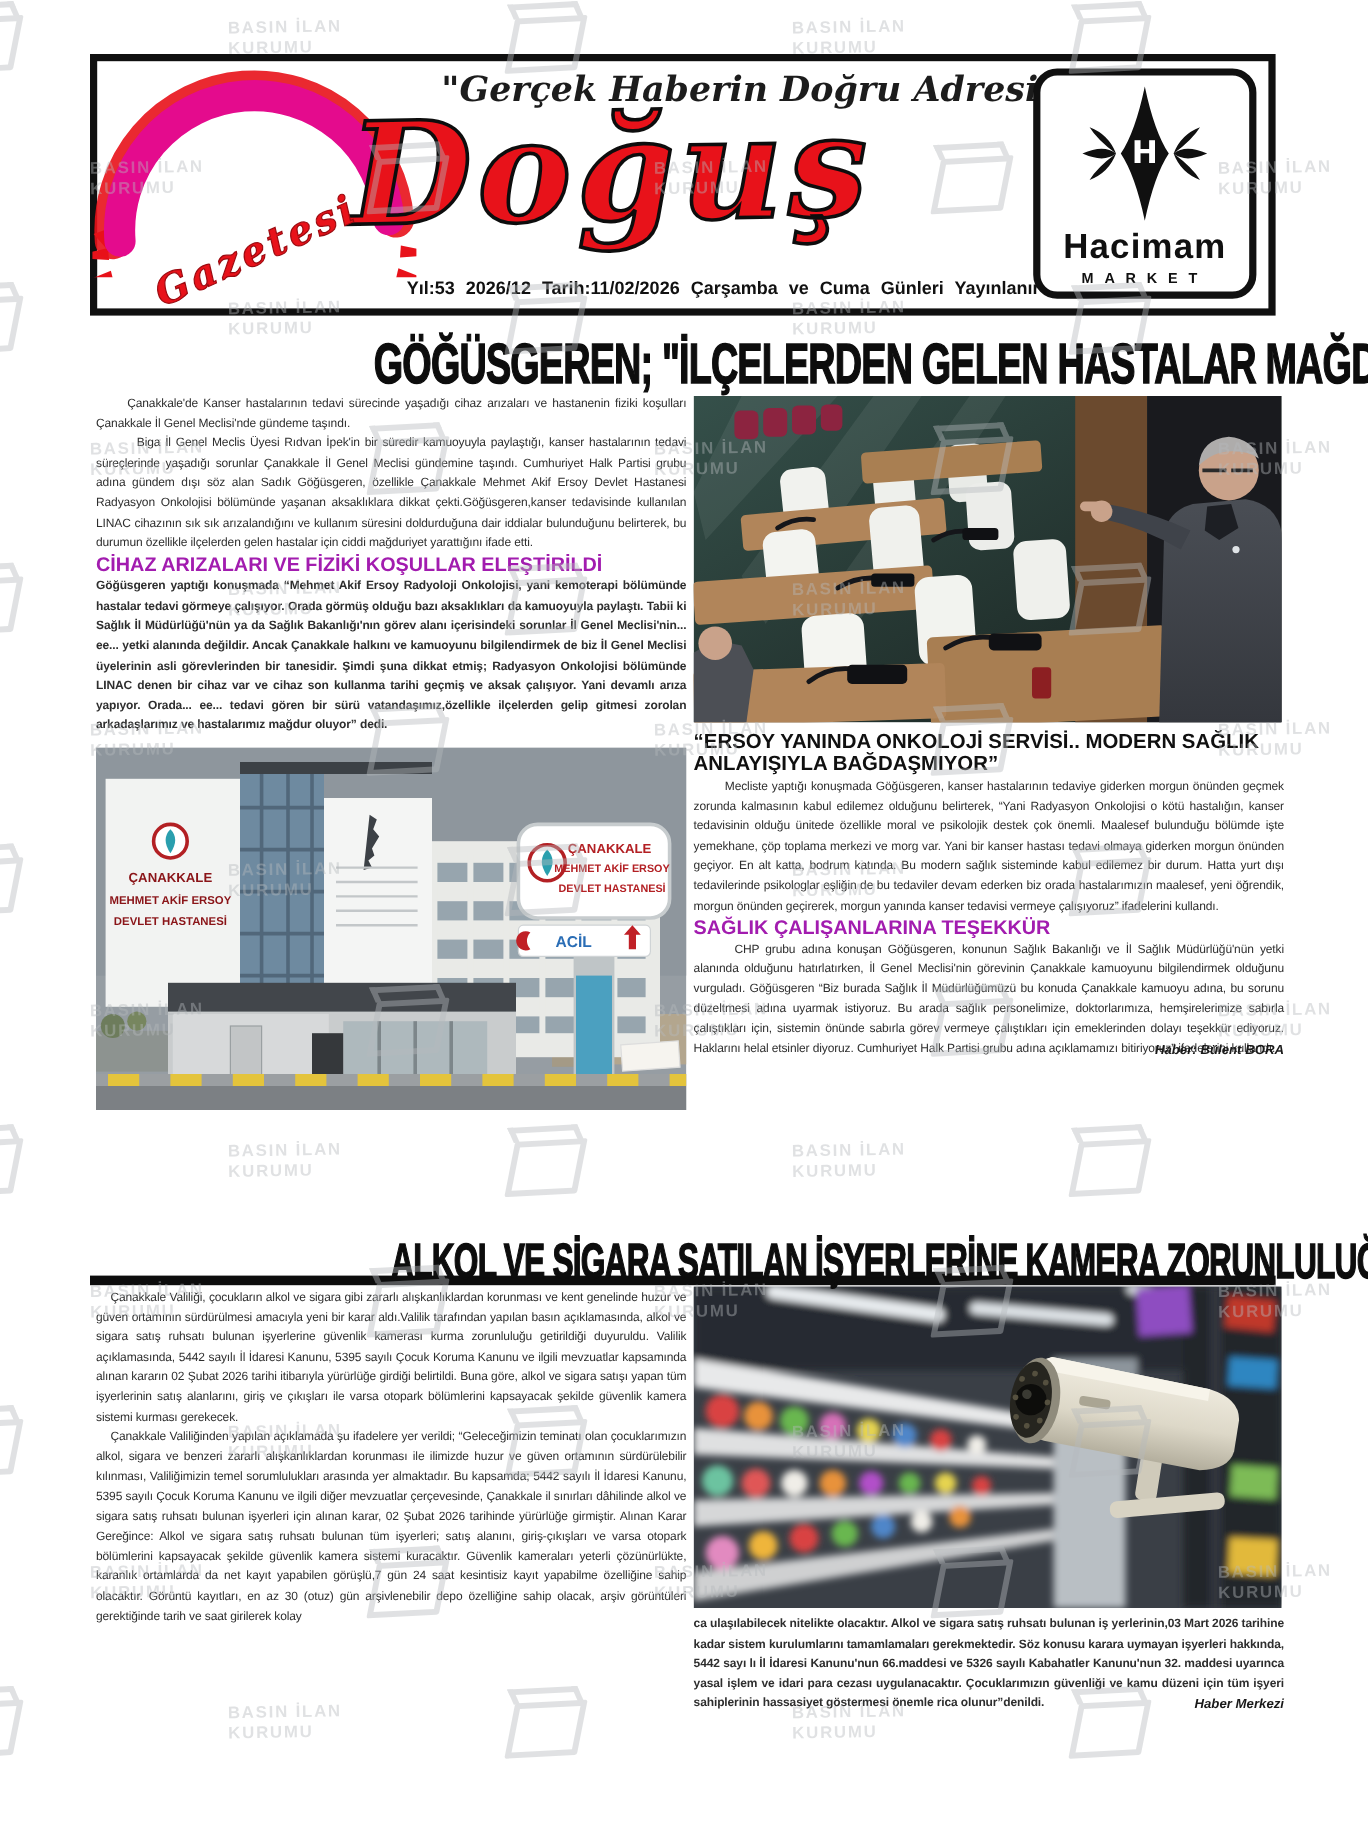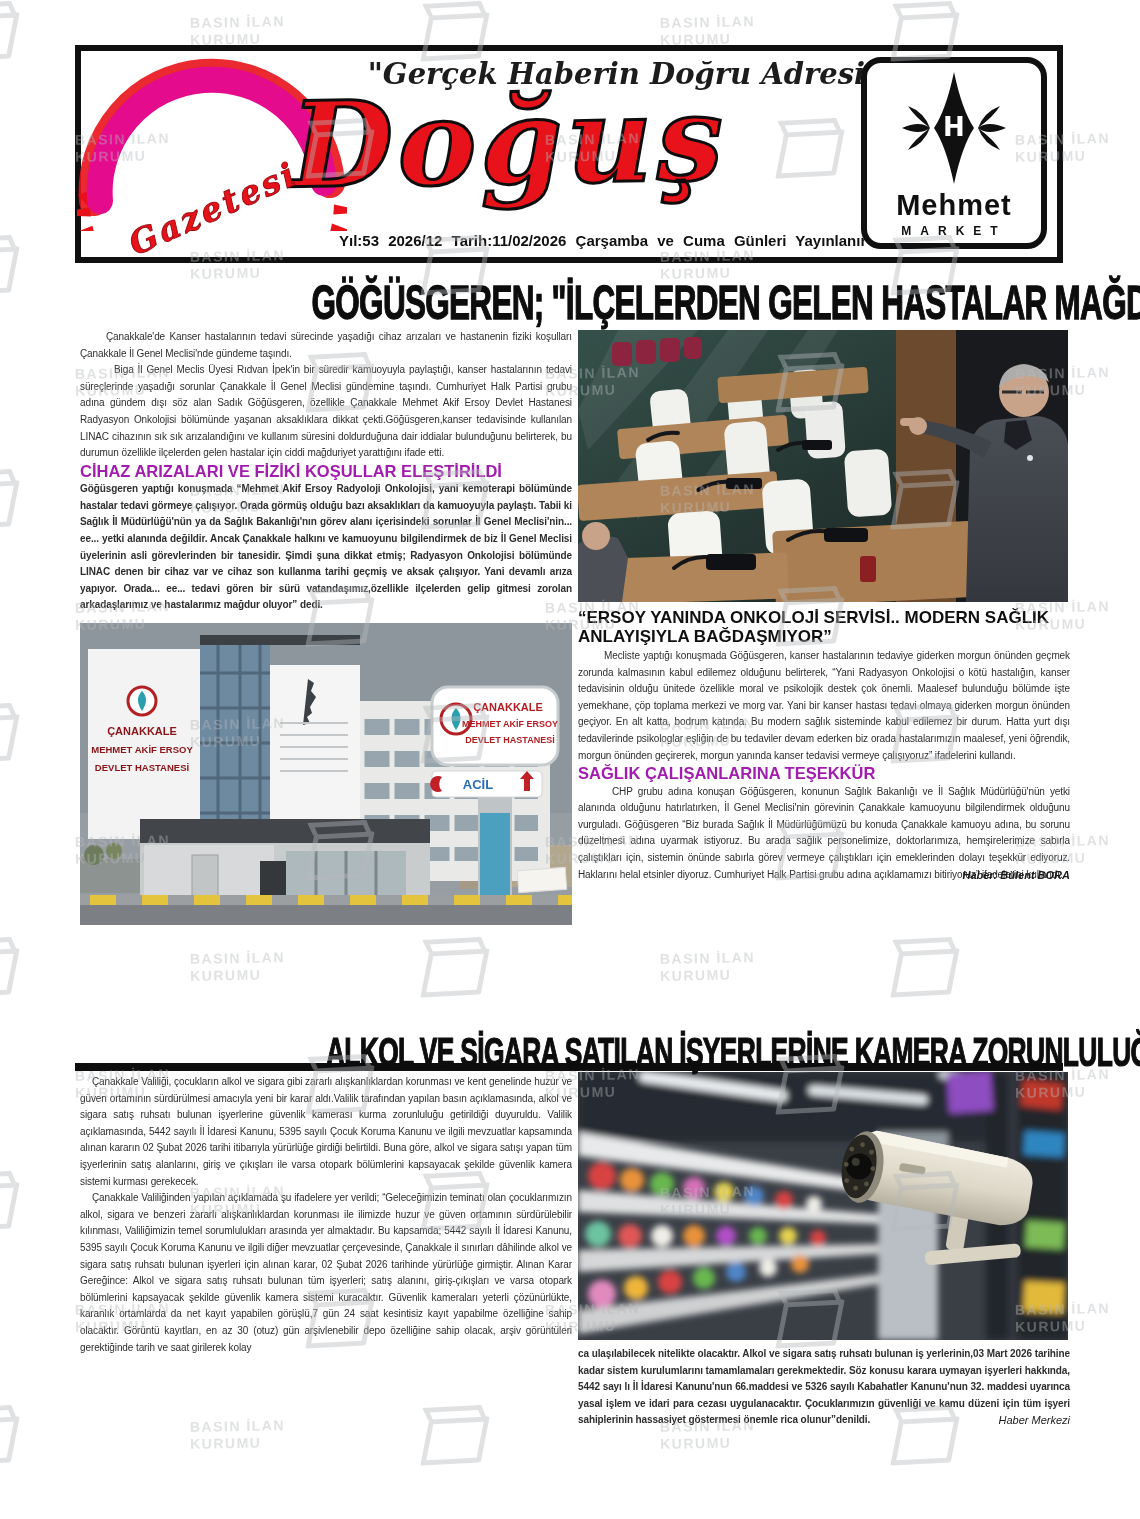--- a/index.html
+++ b/index.html
@@ -107,21 +107,21 @@
 
   <div id="advbox" class="abs">
     <svg width="150" height="118" viewBox="0 0 150 118" style="margin-top:6px;">
       <g fill="#101010" transform="translate(75,59)">
         <path d="M0,-56 Q8,-18 20,0 Q8,18 0,56 Q-8,18 -20,0 Q-8,-18 0,-56 Z"></path>
         <path d="M-52,0 Q-34,-8 -24,0 Q-34,8 -52,0 Z M-24,0 Q-40,-12 -46,-22 Q-30,-16 -24,0 Z M-24,0 Q-40,12 -46,22 Q-30,16 -24,0 Z"></path>
         <path d="M52,0 Q34,-8 24,0 Q34,8 52,0 Z M24,0 Q40,-12 46,-22 Q30,-16 24,0 Z M24,0 Q40,12 46,22 Q30,16 24,0 Z"></path>
       </g>
       <text x="75" y="67" text-anchor="middle" fill="#fff" font-family="DejaVu Sans, sans-serif" font-size="26" font-weight="bold">H</text>
     </svg>
-    <div class="adv-name">Mehmet</div>
+    <div class="adv-name">Hacimam</div>
     <div class="adv-sub">MARKET</div>
   </div>
 </div>
 
 <div id="h1" class="headline abs">
   <span class="hin">GÖĞÜSGEREN; "İLÇELERDEN GELEN HASTALAR MAĞDURİYET YAŞIYOR"</span>
 </div>
 
 <div id="a1-left" class="col">
   <p class="ind1">Çanakkale'de Kanser hastalarının tedavi sürecinde yaşadığı cihaz arızaları ve hastanenin fiziki koşulları Çanakkale İl Genel Meclisi'nde gündeme taşındı.</p>
@@ -410,21 +410,21 @@
           <circle cx="18" cy="52" r="2.4"></circle>
           <circle cx="8" cy="46" r="2.4"></circle>
         <circle cx="5" cy="30" r="2.4"></circle>
           <circle cx="8" cy="14" r="2.4"></circle>
       </g>
       <rect x="58" y="20" width="26" height="8" rx="3" fill="#aaa593"></rect>
     </g>
   </svg>
 
   <p class="noind">ca ulaşılabilecek nitelikte olacaktır. Alkol ve sigara satış ruhsatı bulunan iş yerlerinin,03 Mart 2026 tarihine kadar sistem kurulumlarını tamamlamaları gerekmektedir. Söz konusu karara uymayan işyerleri hakkında, 5442 sayı lı İl İdaresi Kanunu'nun 66.maddesi ve 5326 sayılı Kabahatler Kanunu'nun 32. maddesi uyarınca yasal işlem ve idari para cezası uygulanacaktır. Çocuklarımızın güvenliği ve kamu düzeni için tüm işyeri sahiplerinin hassasiyet göstermesi önemle rica olunur”denildi.</p>
-  <div class="byline" style="font-weight:400;">Haber Merkezi</div>
+  <div class="byline" style="font-weight:700;">Haber Merkezi</div>
 </div>
 
 <div id="wm-layer">
     <div class="wm" style="left: -45px; top: 14px;">
       <span class="wm-box"></span>
     </div>
     <div class="wm" style="left: 190px; top: 14px;">
       <span class="wm-t">BASIN İLAN</span>
       <span class="wm-t">KURUMU</span>
     </div>

